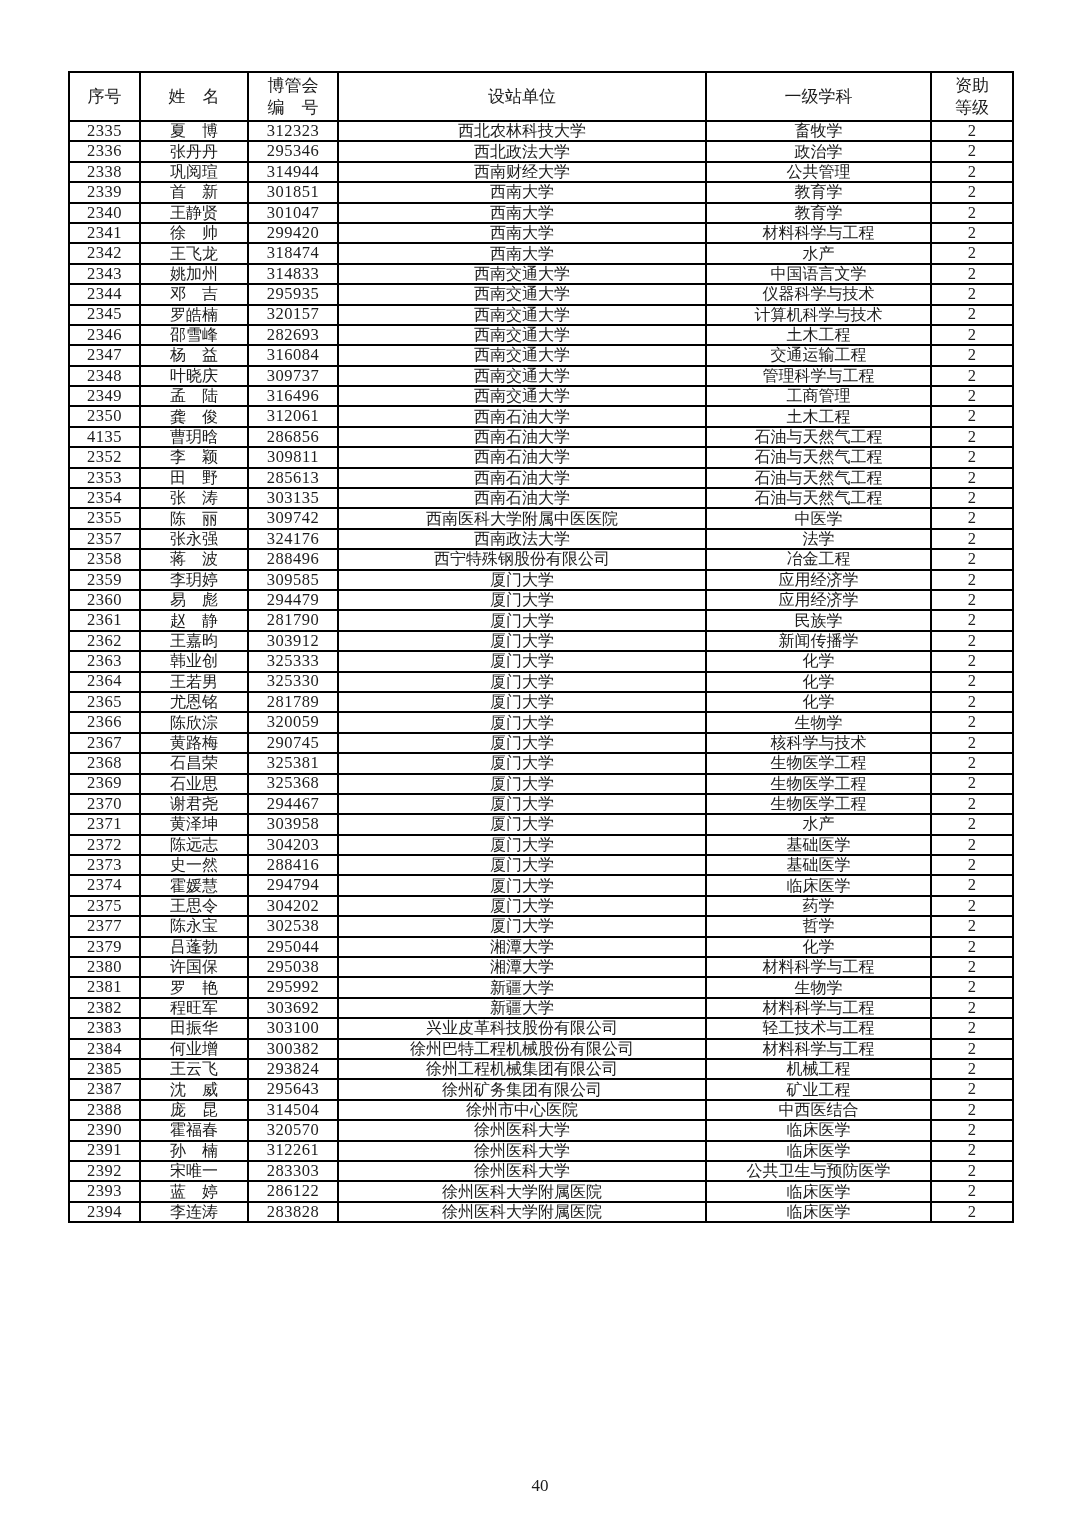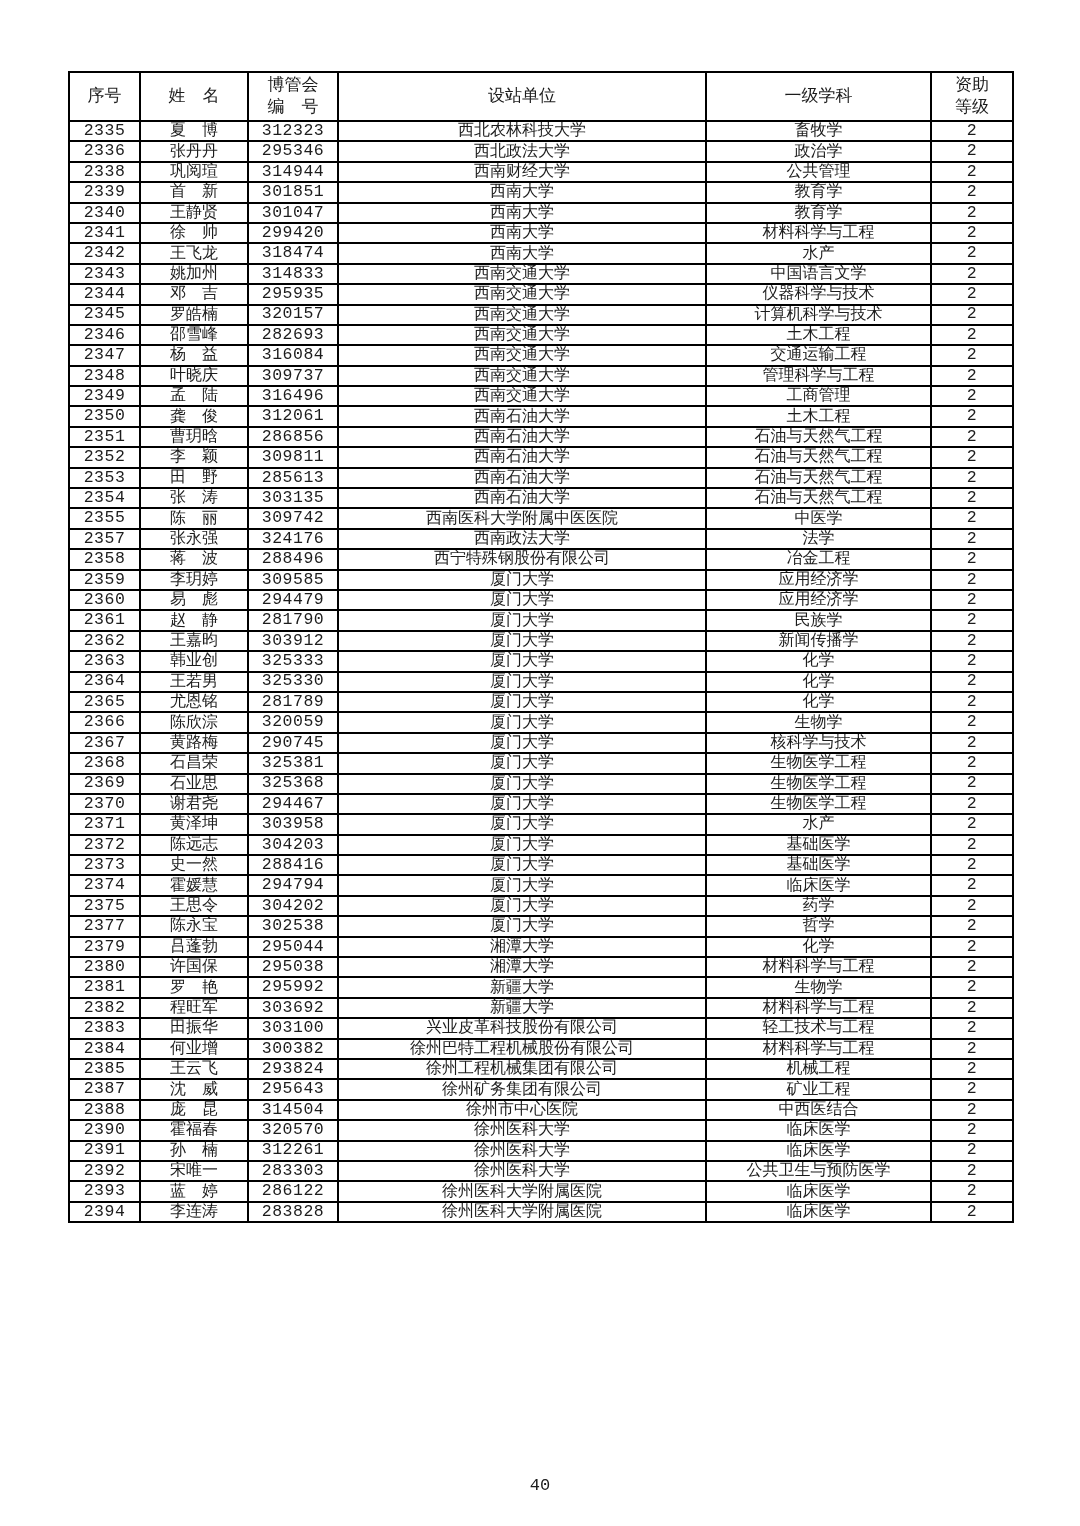--- a/index.html
+++ b/index.html
@@ -5,21 +5,21 @@
   html, body {
     margin: 0;
     padding: 0;
     background: #ffffff;
   }
   .page {
     position: relative;
     width: 1080px;
     height: 1526px;
     background: #ffffff;
-    font-family: Liberation Mono, monospace;
+    font-family: Liberation Serif, serif;
     color: #1c1c1c;
   }
   table.roster {
     position: absolute;
     left: 68px;
     top: 71px;
     width: 944px;
     border-collapse: collapse;
     table-layout: fixed;
     color: #1c1c1c;
@@ -201,21 +201,21 @@
       </tr>
         <tr style="">
         <td class="num">2350</td>
         <td>龚　俊</td>
         <td class="num">312061</td>
         <td>西南石油大学</td>
         <td>土木工程</td>
         <td class="num">2</td>
       </tr>
         <tr style="">
-        <td class="num">2351</td>
+        <td class="num">4135</td>
         <td>曹玥晗</td>
         <td class="num">286856</td>
         <td>西南石油大学</td>
         <td>石油与天然气工程</td>
         <td class="num">2</td>
       </tr>
         <tr style="">
         <td class="num">2352</td>
         <td>李　颖</td>
         <td class="num">309811</td>

